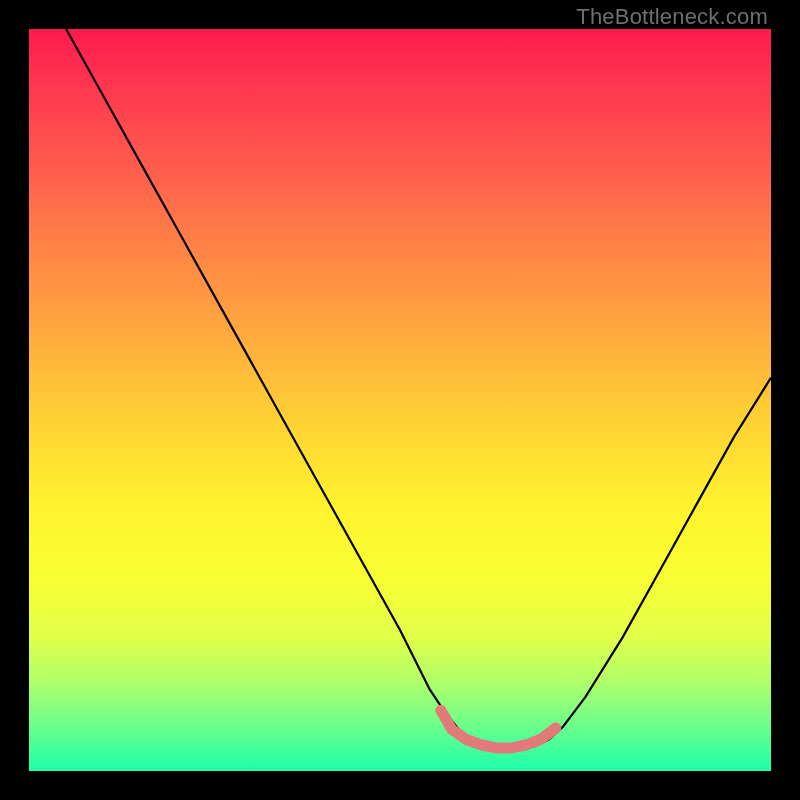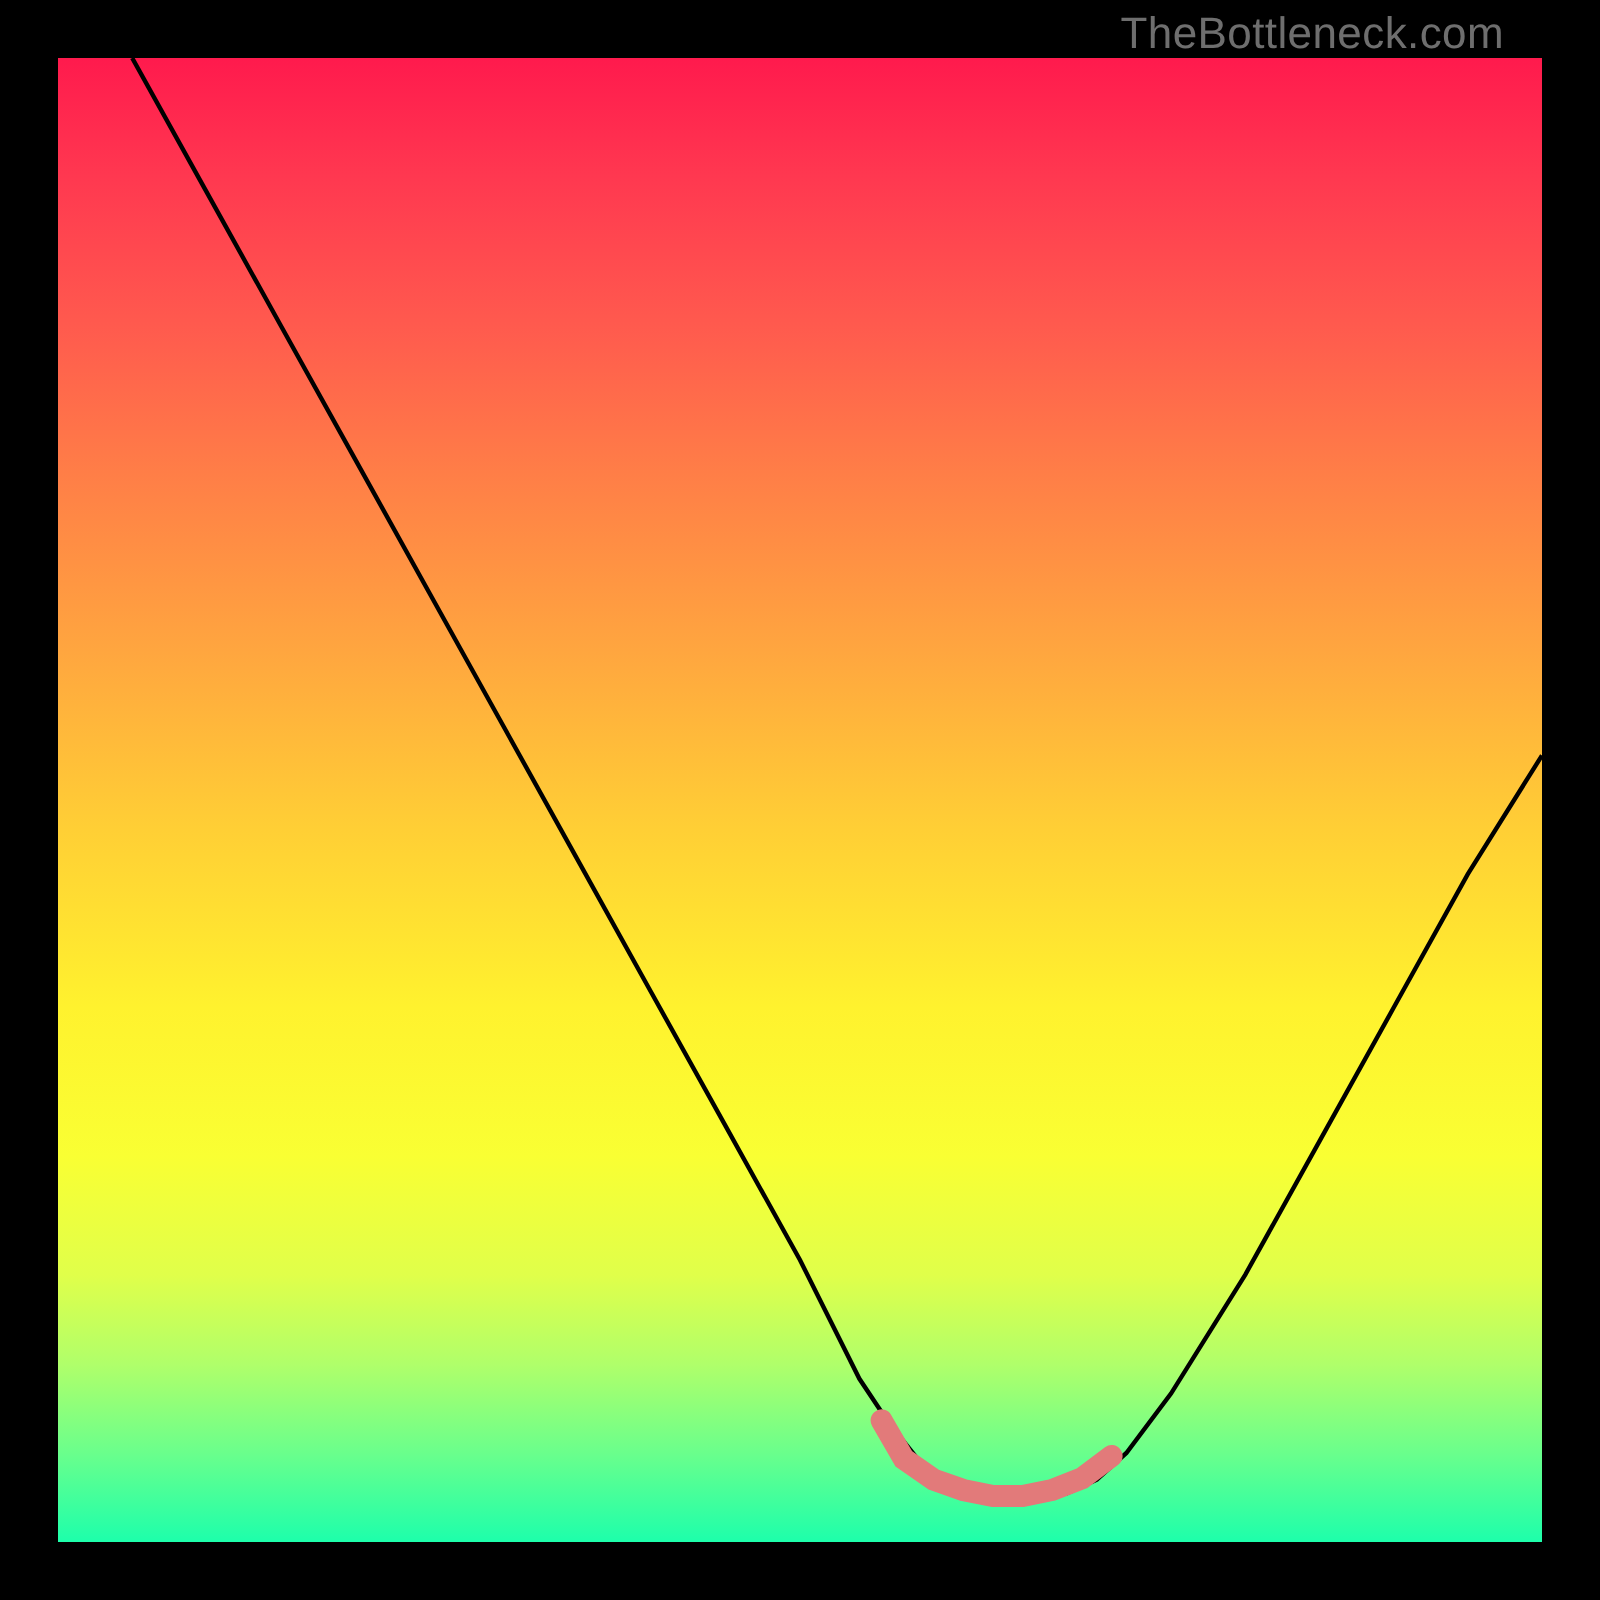--- a/index.html
+++ b/index.html
@@ -40,21 +40,21 @@
   svg.curve {
     position: absolute;
     left: 0;
     top: 0;
     width: 742px;
     height: 742px;
   }
   .watermark {
     position: absolute;
     top: 4px;
-    right: 48px;
+    right: 32px;
     color: #6e6e6e;
     font-size: 22px;
     font-weight: 400;
     letter-spacing: 0.2px;
   }
 </style>
 </head>
 <body>
 
 <div class="chart-container">

